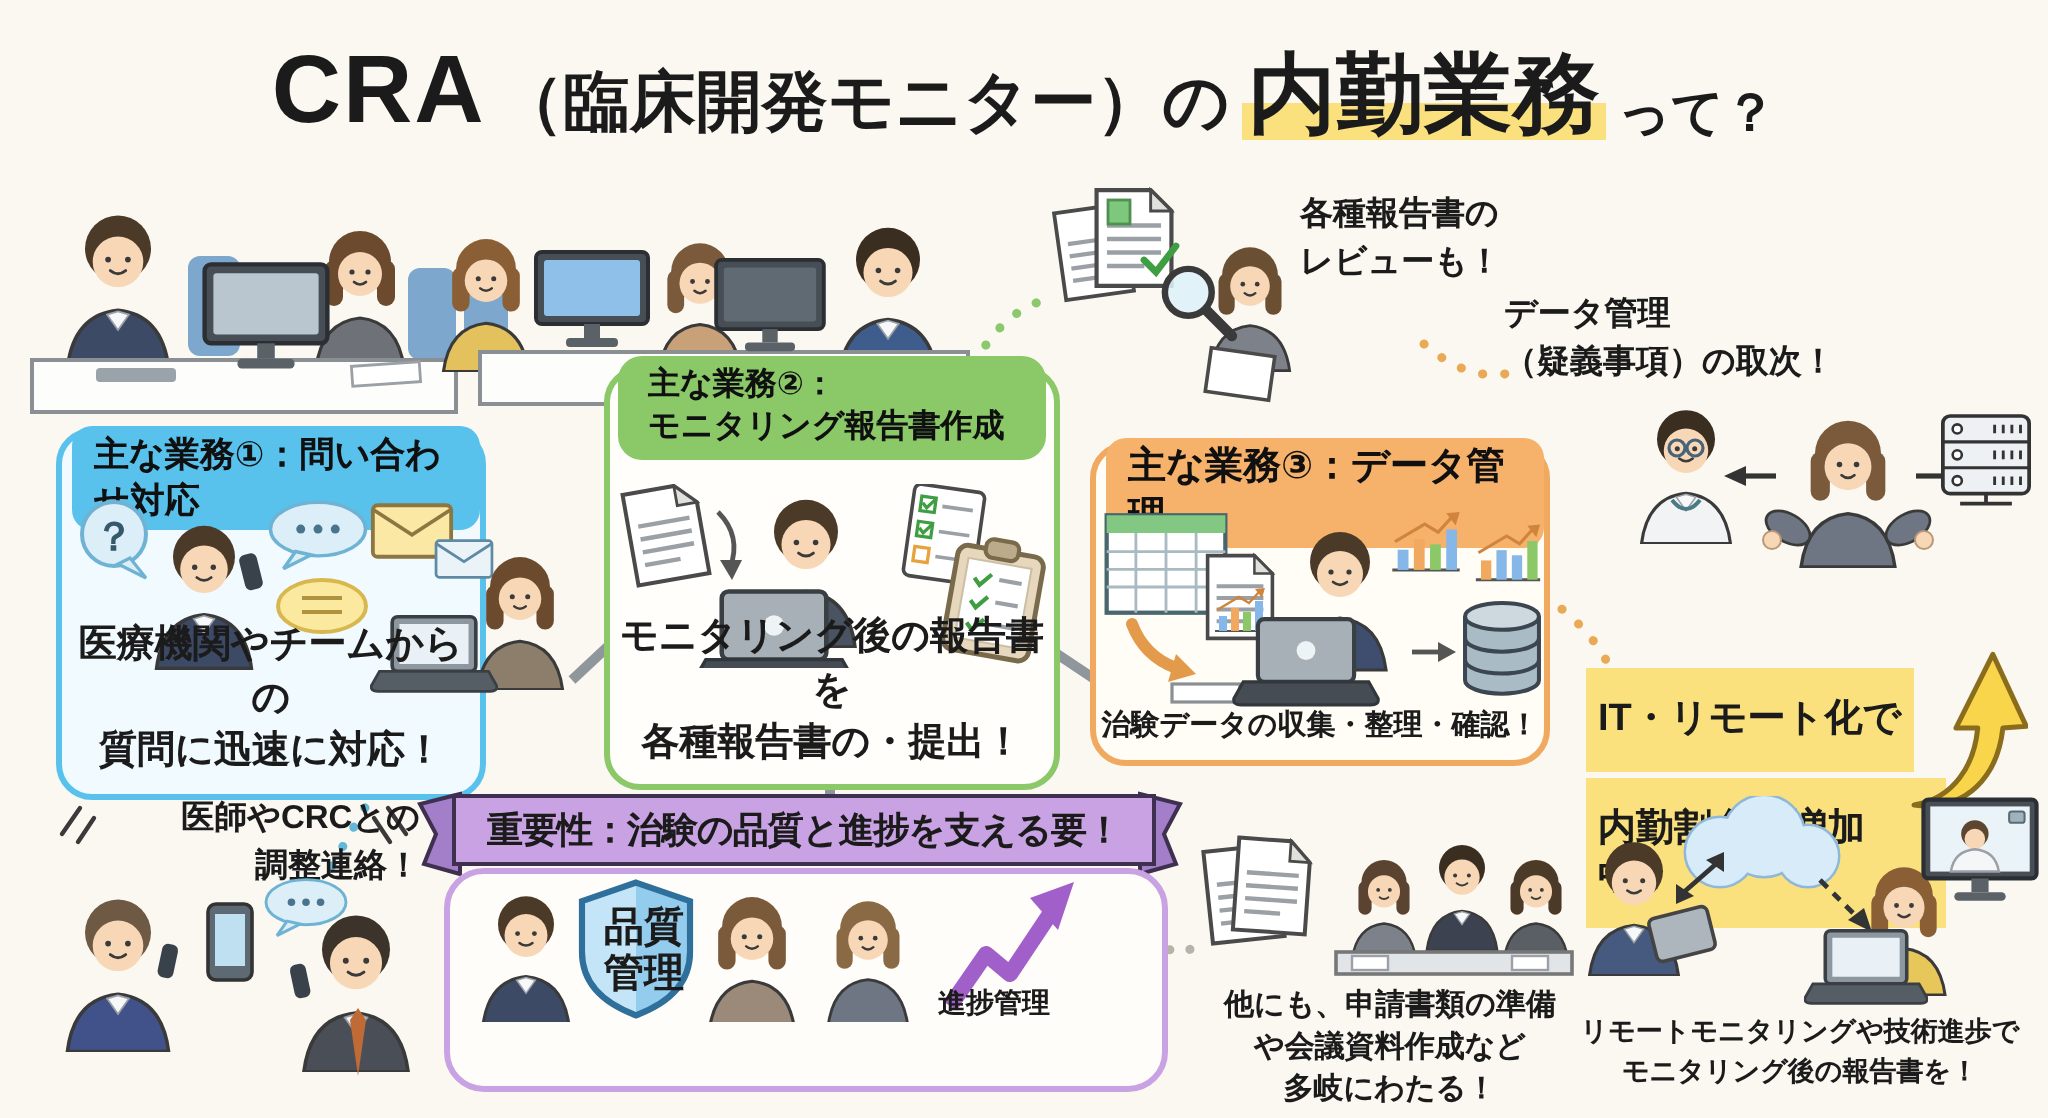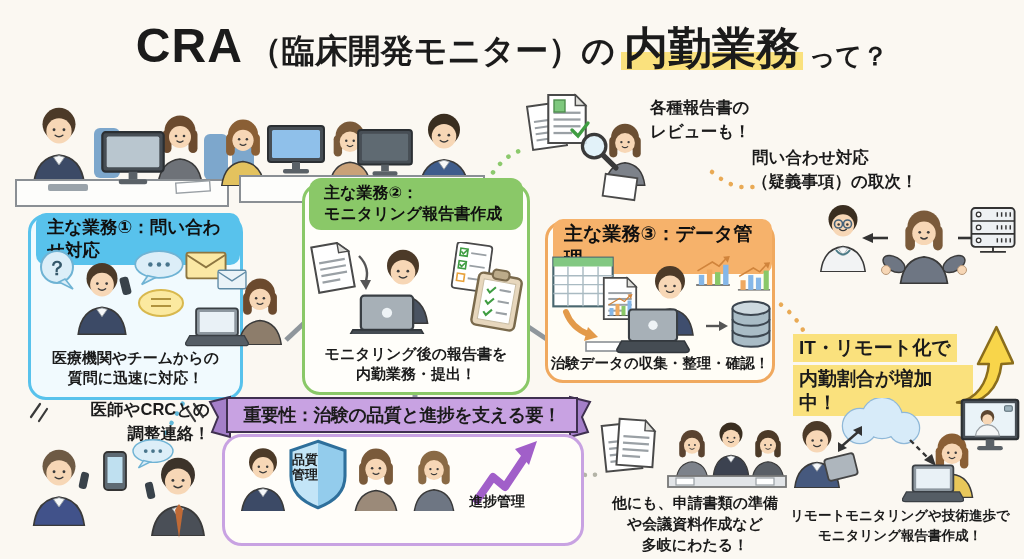--- a/index.html
+++ b/index.html
@@ -10,24 +10,24 @@
   .pre{white-space:pre-line}
   
   .title{left:130px;top:8px;width:764px;height:62px;display:flex;justify-content:center;align-items:flex-end;gap:6px}
   .t-cra{font-size:48px;font-weight:800;letter-spacing:1px;line-height:1}
   .t-paren{font-size:33px;font-weight:800;padding-bottom:3px;line-height:1}
   .t-hl{font-size:44px;font-weight:800;line-height:1;padding:0 3px;background:linear-gradient(transparent 58%, #fae17d 58%)}
   .t-suffix{font-size:26px;font-weight:800;padding-bottom:1px;line-height:1}
   
   .task-box{position:absolute;border-radius:18px;border:3.5px solid;background:#fff}
   .task-header{position:absolute;border-radius:10px;padding:3px 11px;font-weight:800;color:#101010;line-height:1.3}
-  .task-caption{position:absolute;left:0;right:0;text-align:center;font-weight:700;font-size:15px;line-height:1.38}
+  .task-caption{position:absolute;left:0;right:0;text-align:center;font-weight:700;font-size:19px;line-height:1.38}
   
   .callout{position:absolute;font-weight:700;line-height:1.45}
-  .hl-line{display:inline-block;background:#fae17d;padding:2px 6px;font-size:19px;font-weight:800;line-height:1.25}
+  .hl-line{display:inline-block;background:#fae17d;padding:14px 6px;font-size:19px;font-weight:800;line-height:1.25}
   
   .banner{position:absolute;left:226px;top:397px;width:352px;height:36px;background:#c8a2e2;border:2.5px solid #3f3050;display:flex;align-items:center;justify-content:center;font-size:18px;font-weight:800;letter-spacing:-0.5px}
   .imp-box{position:absolute;left:222px;top:434px;width:362px;height:112px;border:3px solid #c8a2e2;border-radius:20px;background:#fffdf9}
 </style>
 </head>
 <body>
 
 <svg style="position:absolute;width:0;height:0" aria-hidden="true">
   <defs>
     <symbol id="pm" viewBox="0 0 60 74">
@@ -208,21 +208,21 @@
     <use href="#doc" x="26" y="5" width="42" height="52"></use>
     <rect x="34" y="12" width="11" height="12" fill="#7ec87e" stroke="#4f8f4f" stroke-width="1.4"></rect>
     <path d="M52,42 l6,6 l10,-13" stroke="#3f9d42" stroke-width="3.4" fill="none" stroke-linecap="round"></path>
     <use href="#pf" x="78" y="30" width="54" height="68" style="--suit:#7d828a;--hair:#6b4f33"></use>
     <rect x="84" y="88" width="32" height="22" fill="#fff" stroke="#4a4a4a" stroke-width="1.8" transform="rotate(8 100 99)"></rect>
     <use href="#mag" x="58" y="42" width="42" height="42"></use>
   </svg>
   <div class="callout pre" style="left:650px;top:96px;width:140px;font-size:16.5px">各種報告書の
 レビューも！</div>
 
-  <div class="callout pre" style="left:752px;top:146px;width:195px;font-size:16.5px">問い合わせ対応
+  <div class="callout pre" style="left:752px;top:146px;width:195px;font-size:16.5px">データ管理
 （疑義事項）の取次！</div>
   <svg class="abs" style="left:770px;top:192px" width="248" height="108" viewBox="0 0 248 108">
     <use href="#pm" x="44" y="8" width="58" height="72" style="--suit:#f2f3f4;--hair:#3a2e20"></use>
     <g stroke="#46637a" stroke-width="1.6" fill="none">
       <circle cx="68.5" cy="32" r="4"></circle>
         <circle cx="77.5" cy="32" r="4"></circle>
         <path d="M72.5,32 h1"></path>
     </g>
     <path d="M66,58 q7,9 14,0" stroke="#4a7a86" stroke-width="2" fill="none"></path>
     <path d="M118,46 H102" stroke="#333" stroke-width="2.6"></path>
@@ -263,21 +263,21 @@
     <svg class="abs" style="left:2px;top:56px" width="220" height="92" viewBox="0 0 220 92">
       <use href="#doc" x="6" y="0" width="40" height="50" transform="rotate(-10 26 25)"></use>
       <path d="M52,14 Q64,26 58,42" stroke="#555" stroke-width="2.4" fill="none"></path>
       <polygon points="53,38 59,48 64,38" fill="#555"></polygon>
       <use href="#pm" x="64" y="2" width="64" height="80" style="--suit:#4a5361;--hair:#4c3a28"></use>
       <use href="#lapb" x="40" y="52" width="80" height="50"></use>
       <use href="#check" x="146" y="0" width="38" height="50" transform="rotate(8 165 25)"></use>
       <use href="#clip" x="166" y="26" width="48" height="62" transform="rotate(10 190 57)"></use>
     </svg>
     <div class="task-caption pre" style="bottom:7px">モニタリング後の報告書を
-内勤業務・提出！</div>
+各種報告書の・提出！</div>
   </div>
 
   <div class="task-box" style="left:545px;top:221px;width:230px;height:162px;border-color:#f0a95f;background:#fffdf6">
     <div class="task-header" style="top:-5px;left:5px;background:#f6b26b;font-size:19px">主な業務③：データ管理</div>
     <svg class="abs" style="left:2px;top:30px" width="224" height="102" viewBox="0 0 224 102">
       <use href="#sheet" x="2" y="2" width="62" height="52"></use>
       <use href="#doc" x="52" y="22" width="36" height="45"></use>
       <use href="#bars" x="56" y="40" width="28" height="23"></use>
       <path d="M16,58 Q22,74 38,80" stroke="#e39a4a" stroke-width="6" fill="none" stroke-linecap="round"></path>
       <polygon points="34,87 48,83 38,73" fill="#e39a4a"></polygon>
@@ -313,21 +313,21 @@
   <div class="banner">重要性：治験の品質と進捗を支える要！</div>
   <div class="imp-box">
     <svg class="abs" style="left:4px;top:2px" width="352" height="72" viewBox="0 0 352 72">
       <use href="#pm" x="6" y="4" width="56" height="70" style="--suit:#3c4a66;--hair:#4c3a28"></use>
       <use href="#shieldsym" x="58" y="0" width="62" height="71"></use>
       <use href="#pf" x="118" y="4" width="58" height="72" style="--suit:#9b8a79;--hair:#7a5a3a"></use>
       <use href="#pf" x="178" y="6" width="54" height="68" style="--suit:#6e7683;--hair:#8a6a45"></use>
       <path d="M246,64 L264,38 L276,48 L296,18" stroke="#a15fc9" stroke-width="8" fill="none" stroke-linejoin="round"></path>
       <polygon points="286,10 308,2 300,26" fill="#a15fc9"></polygon>
     </svg>
-    <div class="abs pre" style="left:67px;top:16px;width:50px;text-align:left;font-size:13px;font-weight:800;line-height:1.15">品質
+    <div class="abs pre" style="left:67px;top:16px;width:50px;text-align:right;font-size:20px;font-weight:800;line-height:1.15">品質
 管理</div>
     <div class="abs" style="left:244px;top:56px;width:100px;font-size:14px;font-weight:700">進捗管理</div>
   </div>
 
   <svg class="abs" style="left:598px;top:416px" width="196" height="76" viewBox="0 0 196 76">
     <use href="#doc" x="4" y="6" width="40" height="50" transform="rotate(-6 24 31)"></use>
     <use href="#doc" x="18" y="2" width="40" height="50" transform="rotate(4 38 27)"></use>
     <use href="#pf" x="72" y="10" width="44" height="54" style="--suit:#7d828a;--hair:#5a4330"></use>
     <use href="#pm" x="110" y="2" width="46" height="58" style="--suit:#3c4250;--hair:#3a2e20"></use>
     <use href="#pf" x="148" y="10" width="44" height="54" style="--suit:#5a5f66;--hair:#4c3a28"></use>
@@ -361,15 +361,15 @@
     <polygon points="80,38 80,28 71,32" fill="#333"></polygon>
     <path d="M128,42 Q140,54 148,62" stroke="#333" stroke-width="2.4" stroke-dasharray="5 4" fill="none"></path>
     <polygon points="142,62 154,68 150,56" fill="#333"></polygon>
     <use href="#pm" x="6" y="18" width="58" height="72" style="--suit:#46597e;--hair:#4c3a28"></use>
     <rect x="44" y="58" width="30" height="22" rx="3" fill="#aeb6bd" stroke="#444" stroke-width="1.8" transform="rotate(-14 59 69)"></rect>
     <use href="#pf" x="142" y="30" width="56" height="70" style="--suit:#e8c75a;--hair:#8a5f35"></use>
     <use href="#lap" x="120" y="66" width="62" height="39"></use>
     <use href="#vmon" x="178" y="0" width="60" height="55"></use>
   </svg>
   <div class="callout pre" style="left:780px;top:506px;width:240px;font-size:13.5px;text-align:center;line-height:1.45">リモートモニタリングや技術進歩で
-モニタリング報告書作成！</div>
+モニタリング後の報告書を！</div>
 
 </div>
 
 </body></html>

